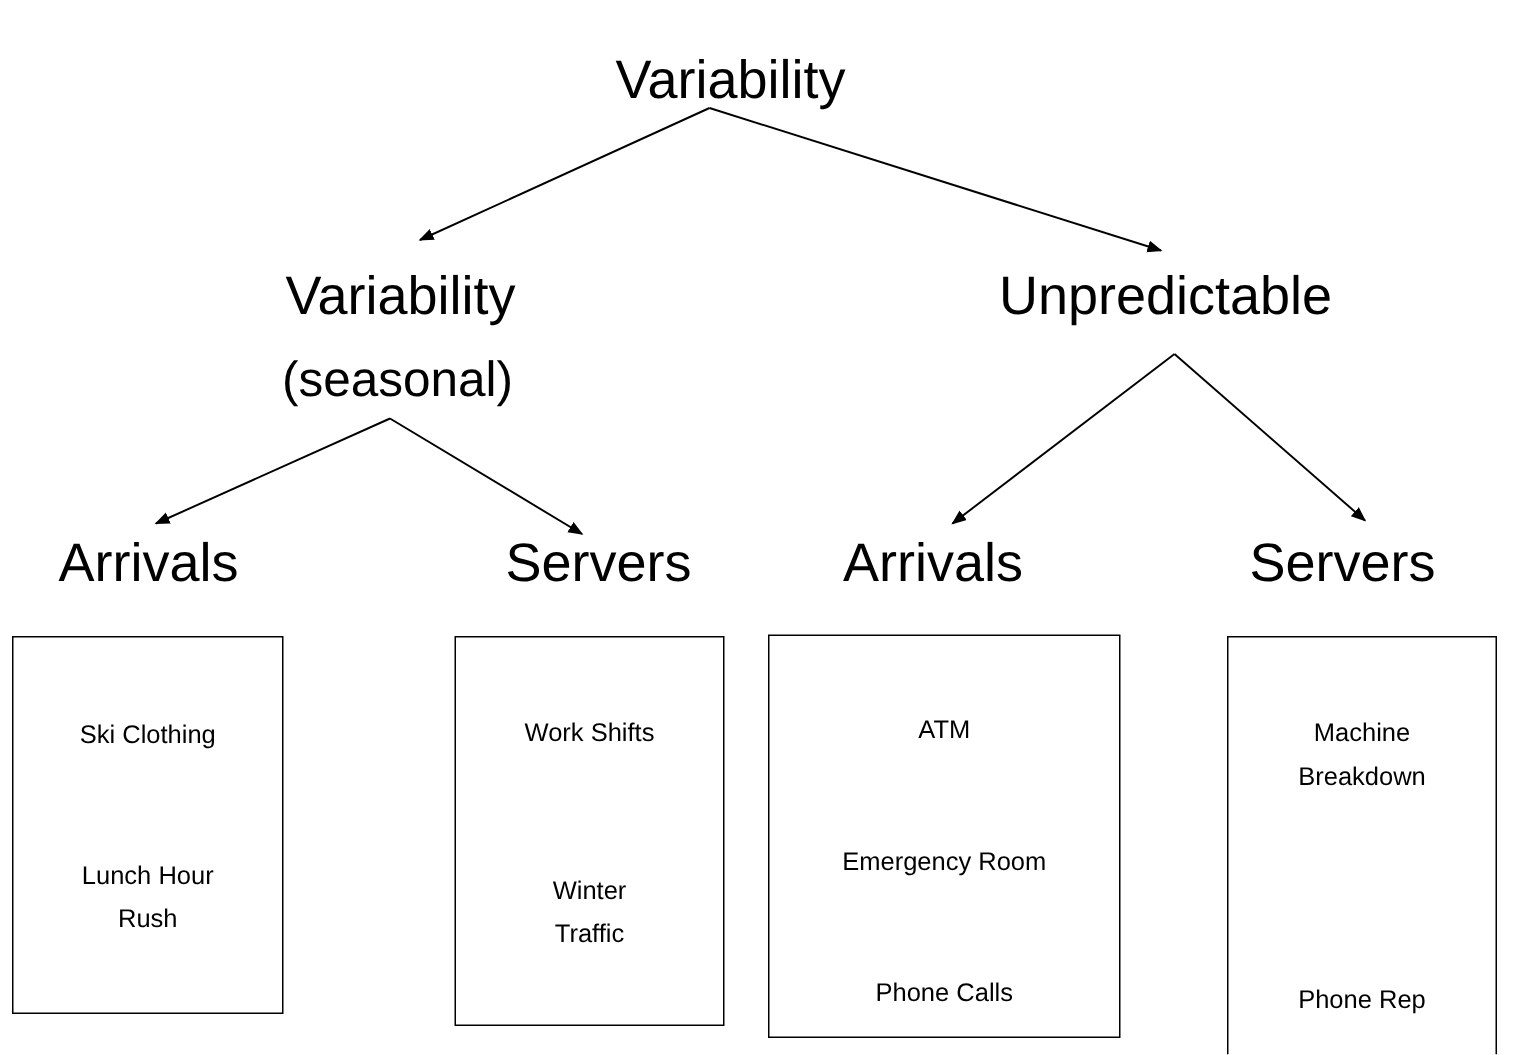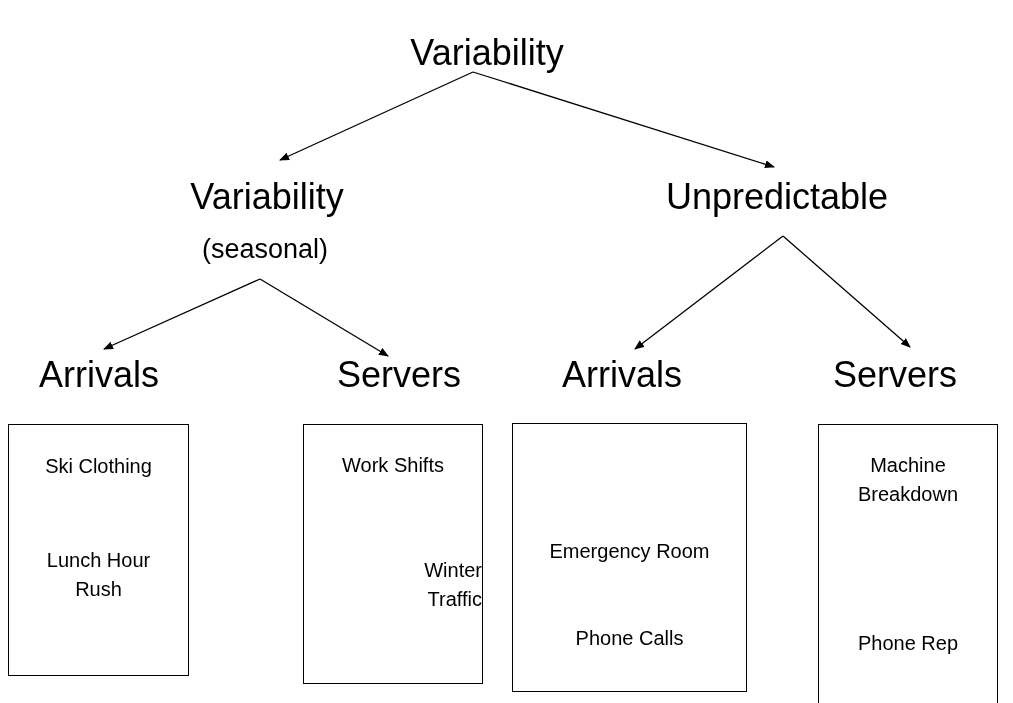--- a/index.html
+++ b/index.html
@@ -27,37 +27,38 @@
     position: absolute;
     transform: translateX(-50%);
     white-space: nowrap;
     line-height: 1.15;
     color: #000000;
   }
   .node-root, .node-l1, .node-l2 {
     font-size: 36px;
   }
   .node-sub {
-    font-size: 27px;
+    font-size: 33px;
   }
   .example-box {
     position: absolute;
     border: 1.3px solid #000000;
     background: #ffffff;
     box-sizing: border-box;
   }
   .example-item {
     position: absolute;
     left: 0;
     width: 100%;
     text-align: center;
-    font-size: 20px;
+    font-size: 17px;
     line-height: 29px;
     white-space: pre-line;
     color: #000000;
+    margin-top: 23px;
   }
 </style>
 </head>
 <body>
 
 <div class="canvas">
 
   <svg class="arrows" viewBox="0 0 1013 703" xmlns="http://www.w3.org/2000/svg">
     <defs>
       <marker id="arrowhead" markerUnits="userSpaceOnUse" markerWidth="12" markerHeight="10" refX="9" refY="4" orient="auto">
@@ -84,25 +85,26 @@
   <div class="node node-l2" style="left:895px; top:354px;">Servers</div>
 
   <div class="example-box" style="left:8px; top:424px; width:181px; height:252px;">
     <div class="example-item" style="top:27px;">Ski Clothing</div>
     <div class="example-item" style="top:121px;">Lunch Hour
 Rush</div>
   </div>
 
   <div class="example-box" style="left:303px; top:424px; width:180px; height:260px;">
     <div class="example-item" style="top:26px;">Work Shifts</div>
-    <div class="example-item" style="top:131px;text-align:right;">Winter
+    <div class="example-item" style="top:131px;">Winter
 Traffic</div>
   </div>
 
   <div class="example-box" style="left:512px; top:423px; width:235px; height:269px;">
+    <div class="example-item" style="top:25px;">ATM</div>
     <div class="example-item" style="top:113px;text-align:center;">Emergency Room</div>
     <div class="example-item" style="top:200px;">Phone Calls</div>
   </div>
 
   <div class="example-box" style="left:818px; top:424px; width:180px; height:314px;text-decoration:underline;">
     <div class="example-item" style="top:26px;">Machine
 Breakdown</div>
     <div class="example-item" style="top:204px;">Phone Rep</div>
   </div>
 

